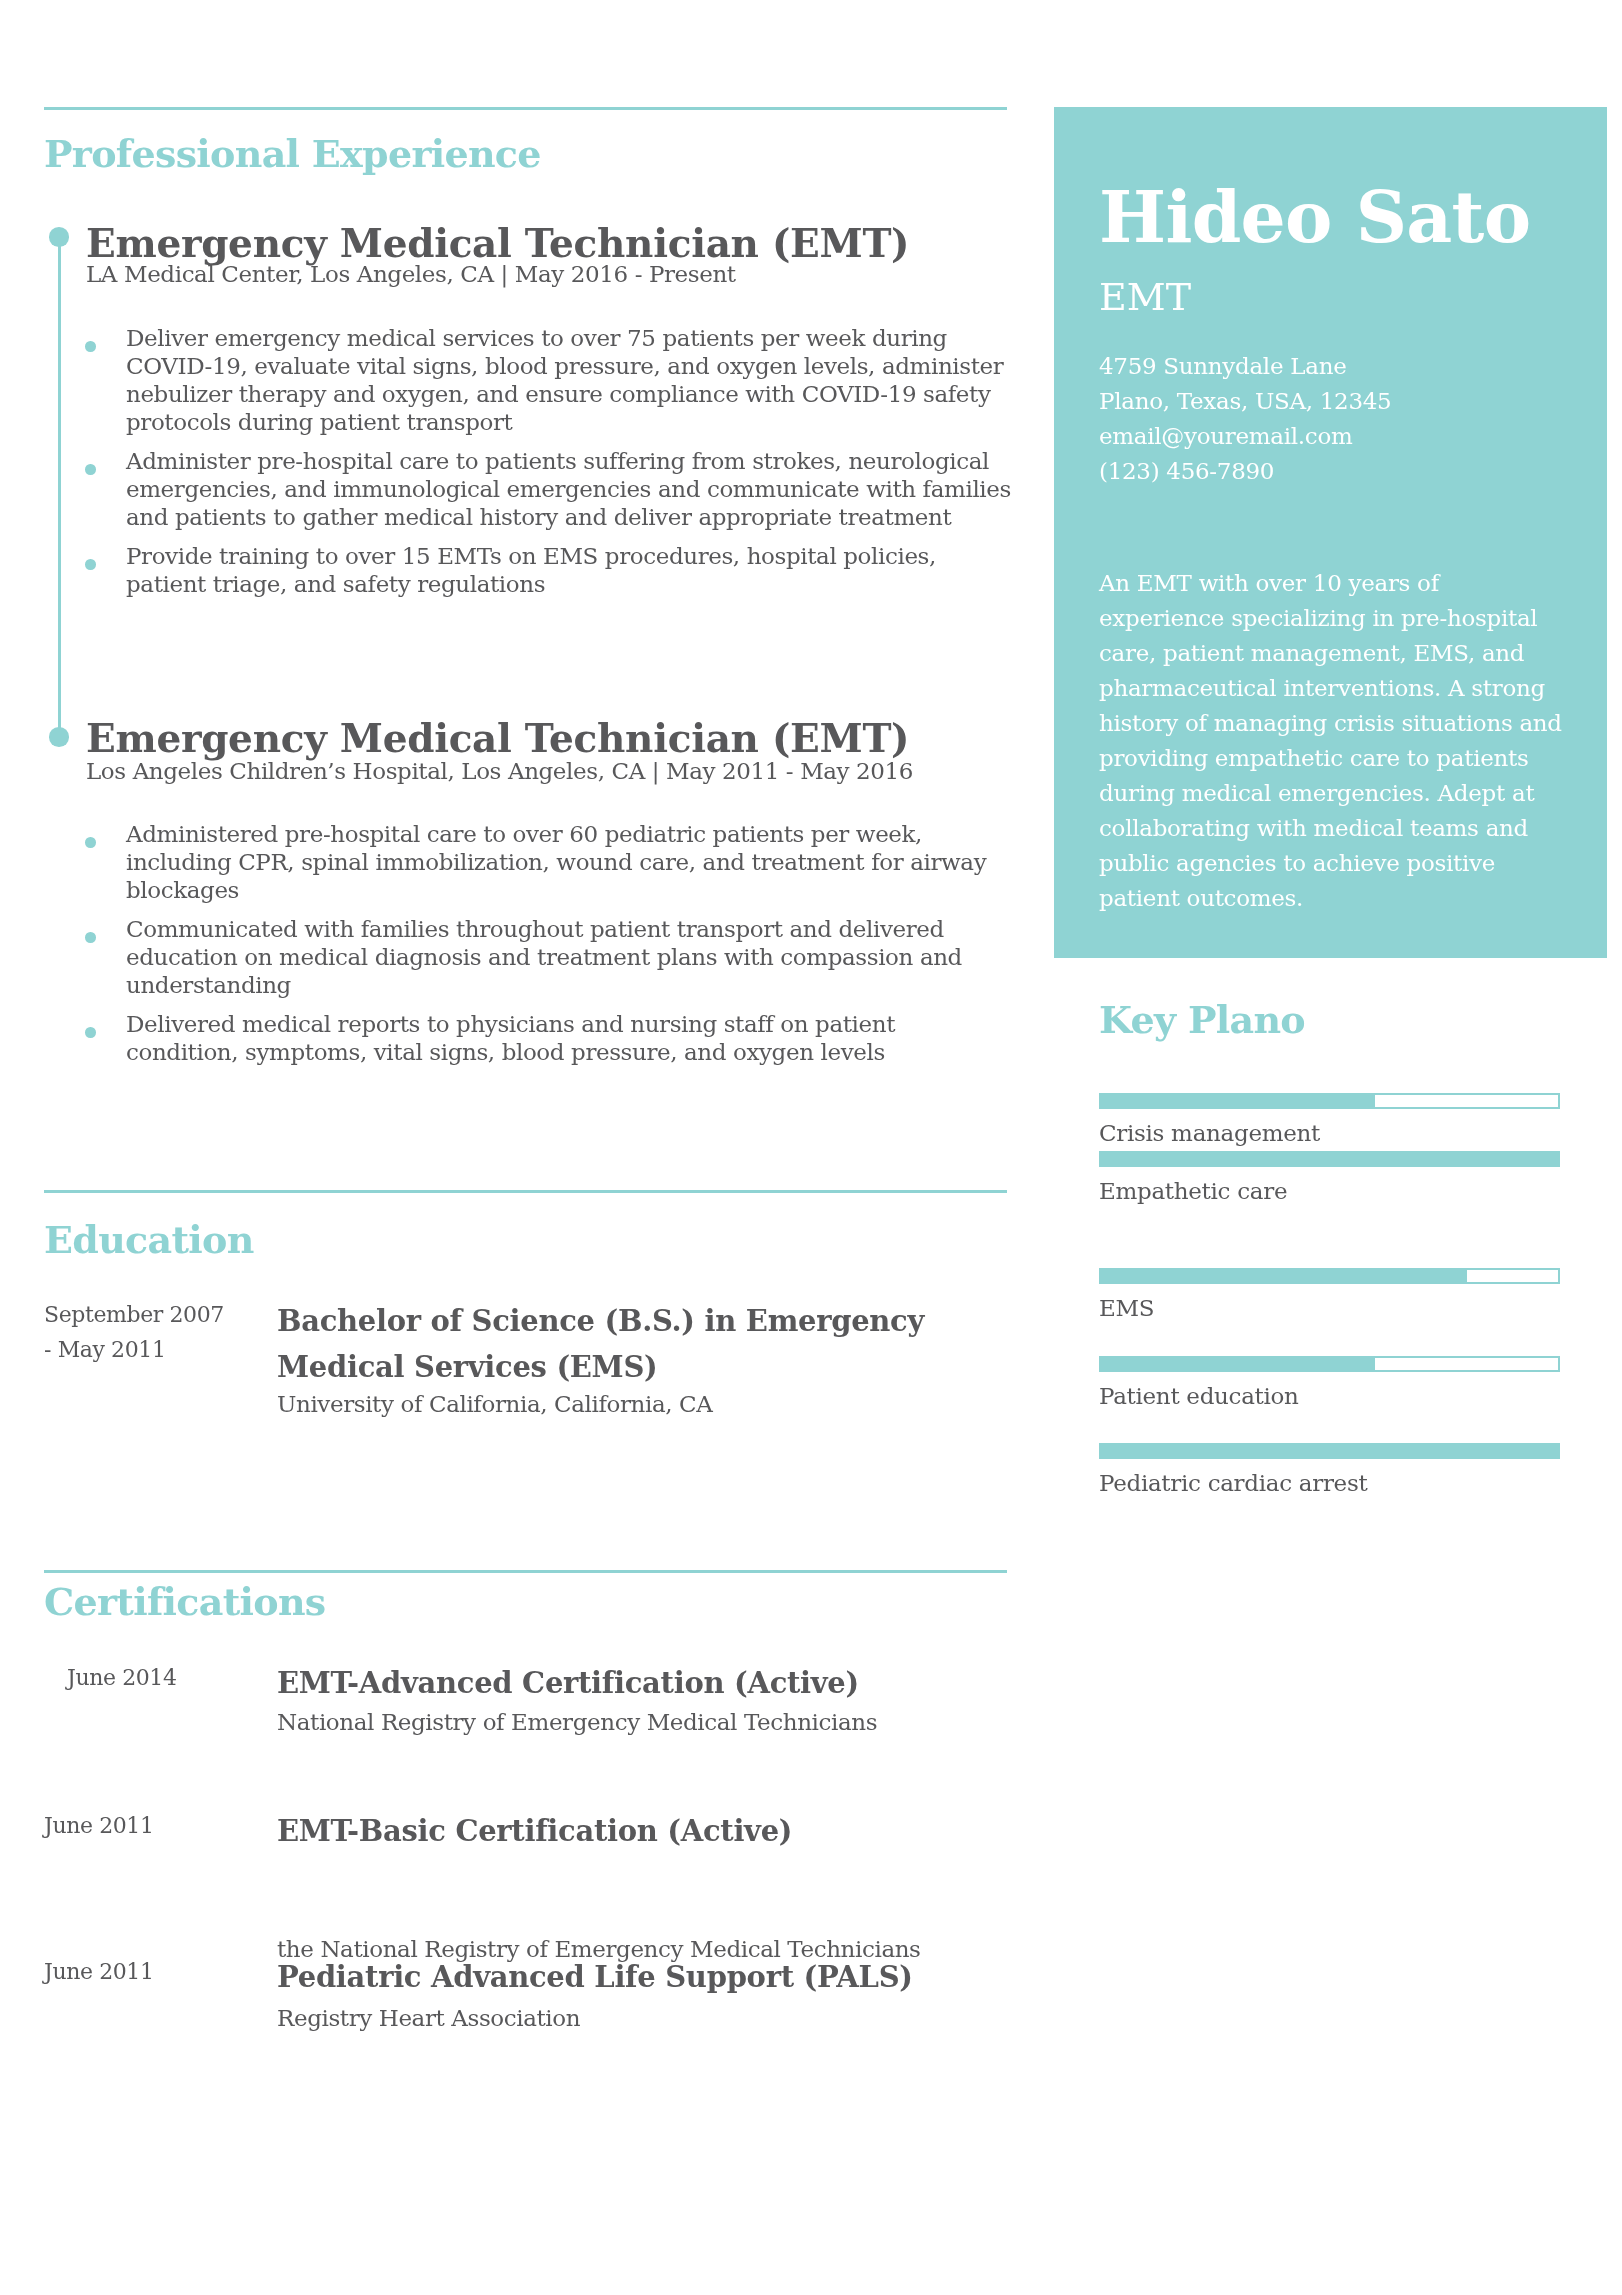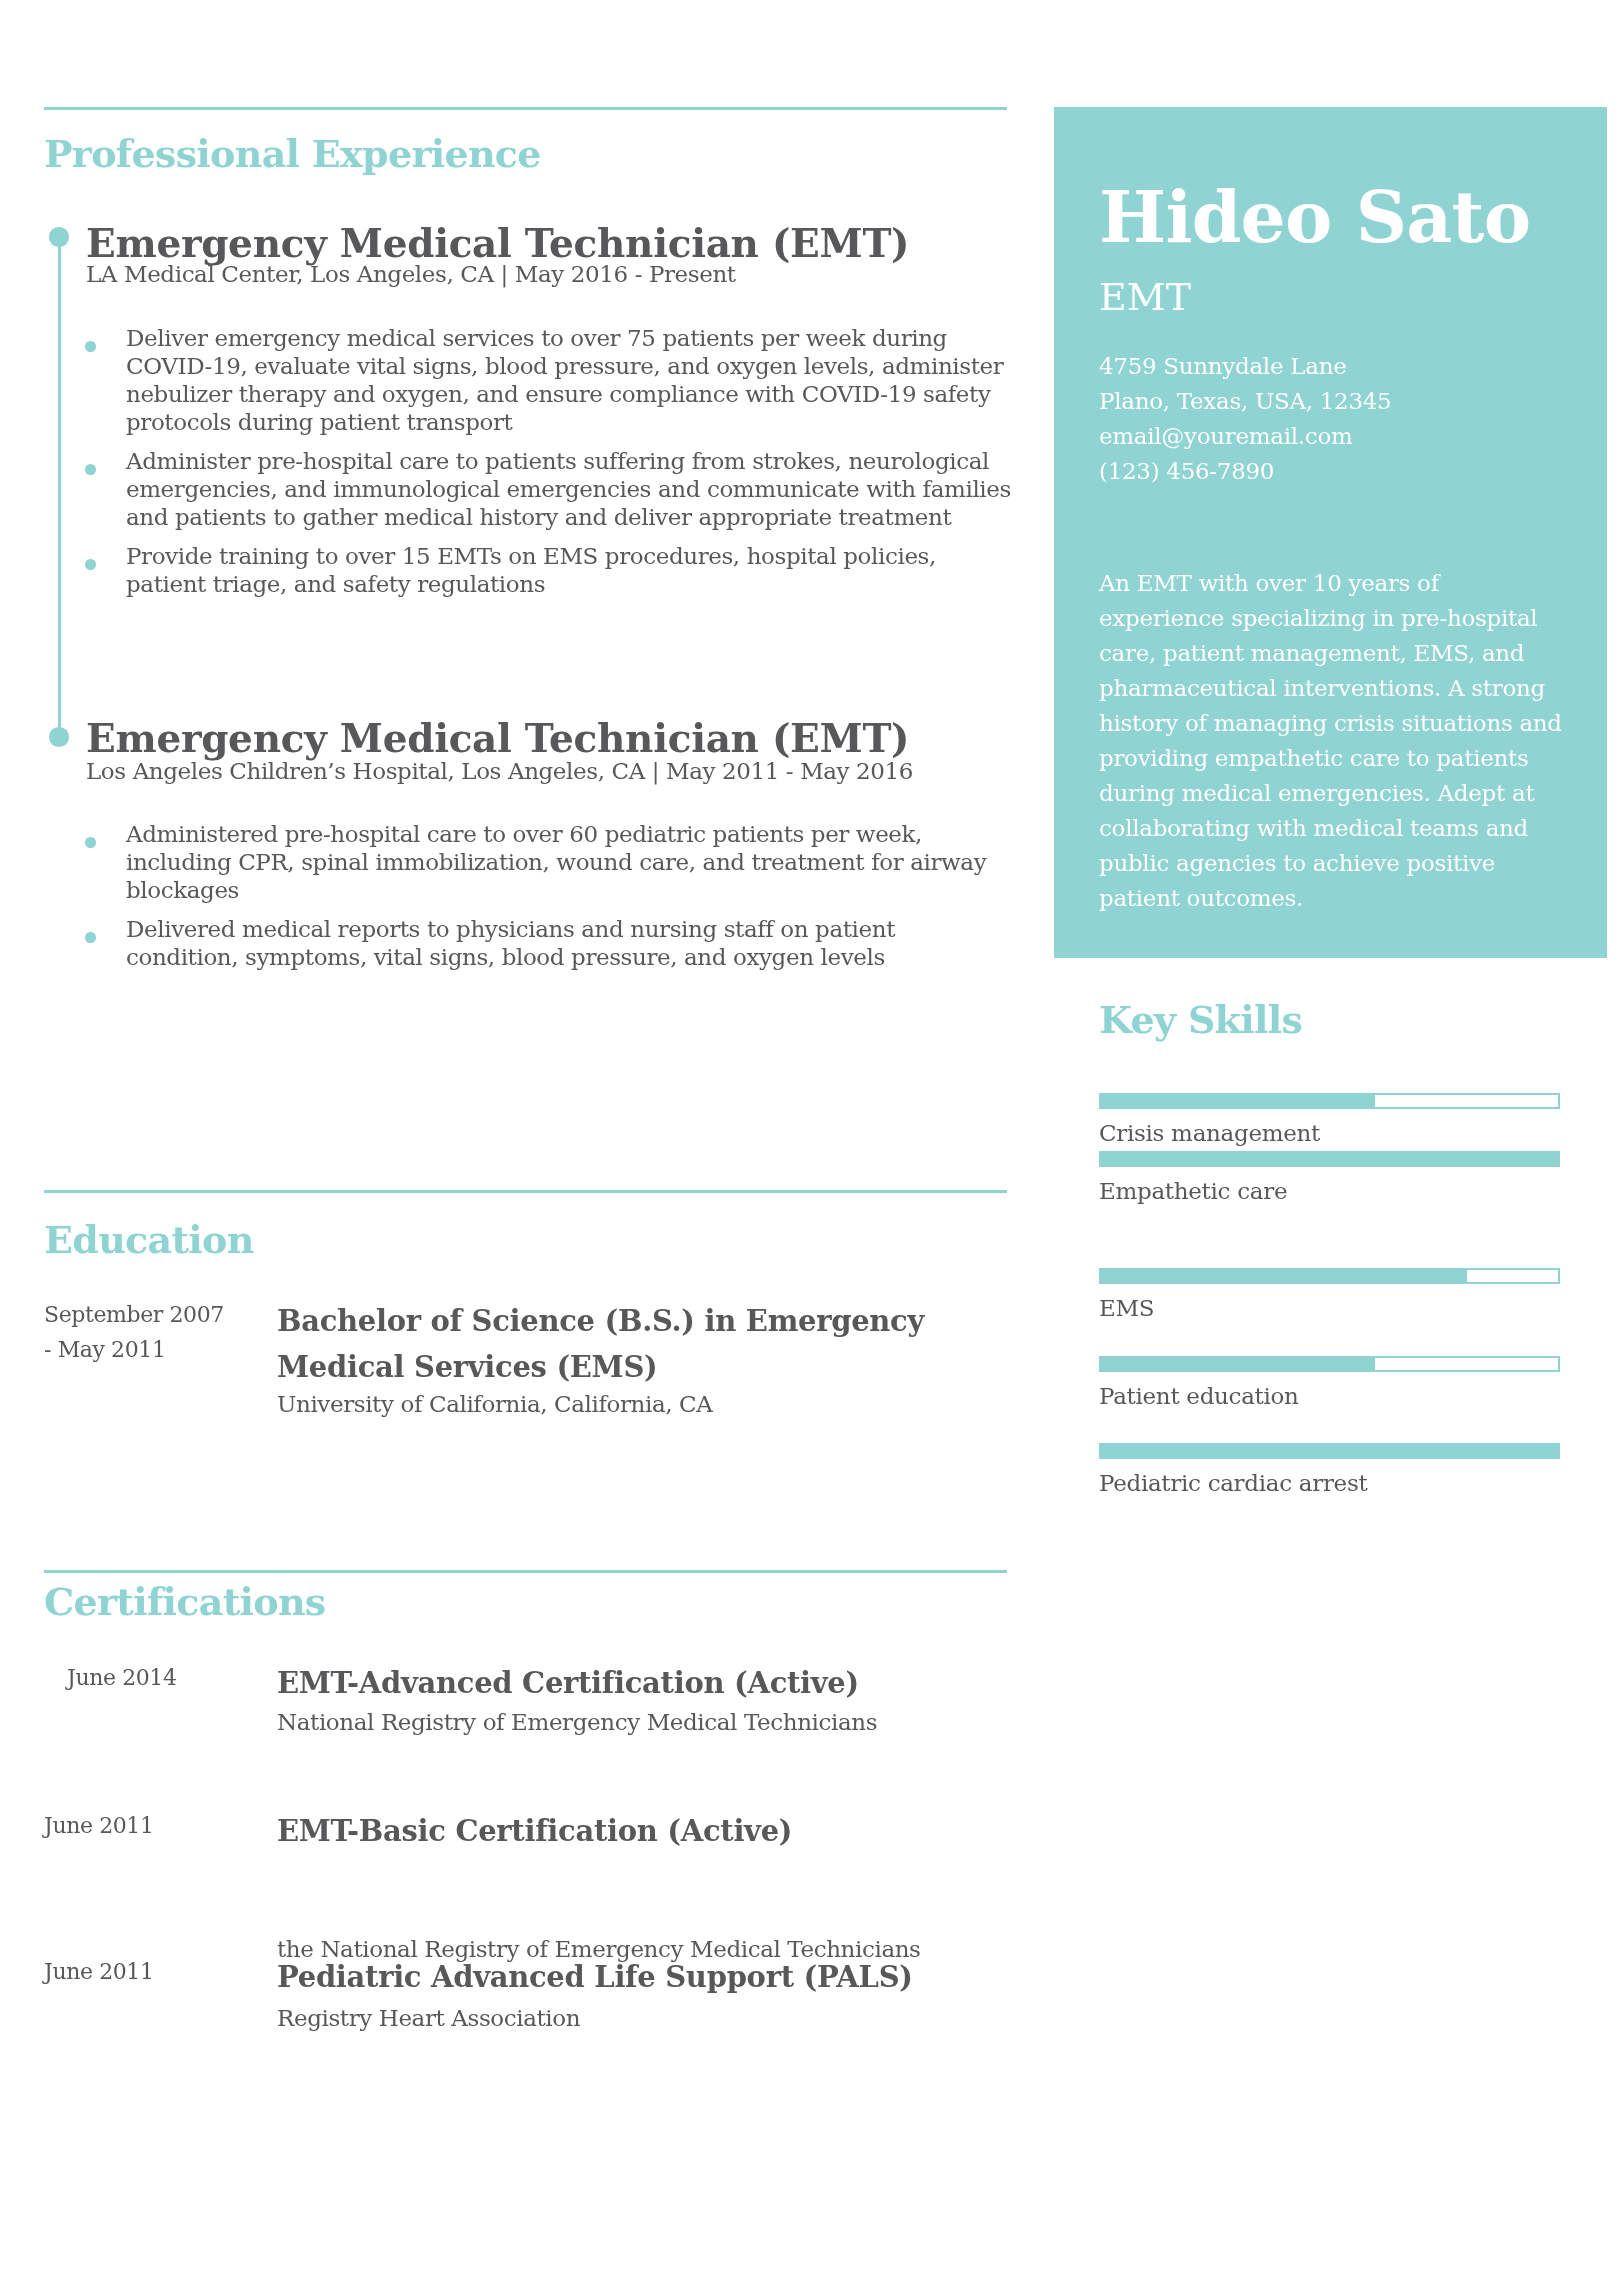--- a/index.html
+++ b/index.html
@@ -53,20 +53,21 @@
     <li class="bullet"><span class="bullet-dot"></span><span>Provide training to over 15 EMTs on EMS procedures, hospital policies, patient triage, and safety regulations</span></li>
   </ul>
 </div>
 
 <div>
   <div class="timeline-dot" style="top:727px;"></div>
   <div class="job-title" style="top:715px;">Emergency Medical Technician (EMT)</div>
   <div class="job-meta" style="top:758px;">Los Angeles Children’s Hospital, Los Angeles, CA | May 2011 - May 2016</div>
   <ul class="bullets" style="top:820px;">
     <li class="bullet"><span class="bullet-dot"></span><span>Administered pre-hospital care to over 60 pediatric patients per week, including CPR, spinal immobilization, wound care, and treatment for airway blockages</span></li>
+    <li class="bullet"><span class="bullet-dot"></span><span>Communicated with families throughout patient transport and delivered education on medical diagnosis and treatment plans with compassion and understanding</span></li>
     <li class="bullet"><span class="bullet-dot"></span><span>Delivered medical reports to physicians and nursing staff on patient condition, symptoms, vital signs, blood pressure, and oxygen levels</span></li>
   </ul>
 </div>
 
 <div class="divider" style="top:1190px;"></div>
 <div class="section-title" style="top:1217px;">Education</div>
 <div>
   <div class="date-col" style="top:1297px;">
     <div>September 2007</div>
     <div>- May 2011</div>
@@ -98,21 +99,21 @@
 <div class="name">Hideo Sato</div>
 <div class="role">EMT</div>
 <div class="contact">
   <div>4759 Sunnydale Lane</div>
   <div>Plano, Texas, USA, 12345</div>
   <div>email@youremail.com</div>
   <div>(123) 456-7890</div>
 </div>
 <div class="summary">An EMT with over 10 years of experience specializing in pre-hospital care, patient management, EMS, and pharmaceutical interventions. A strong history of managing crisis situations and providing empathetic care to patients during medical emergencies. Adept at collaborating with medical teams and public agencies to achieve positive patient outcomes.</div>
 
-<div class="skills-title">Key Skills</div>
+<div class="skills-title">Key Plano</div>
 
 <div class="skill" style="top:1093px;">
   <div class="skill-bar">
       <div class="skill-fill" style="width: 60%;"></div>
     </div>
   <div class="skill-label">Crisis management</div>
 </div>
 <div class="skill" style="top:1151px;">
   <div class="skill-bar">
       <div class="skill-fill" style="width: 100%;"></div>

